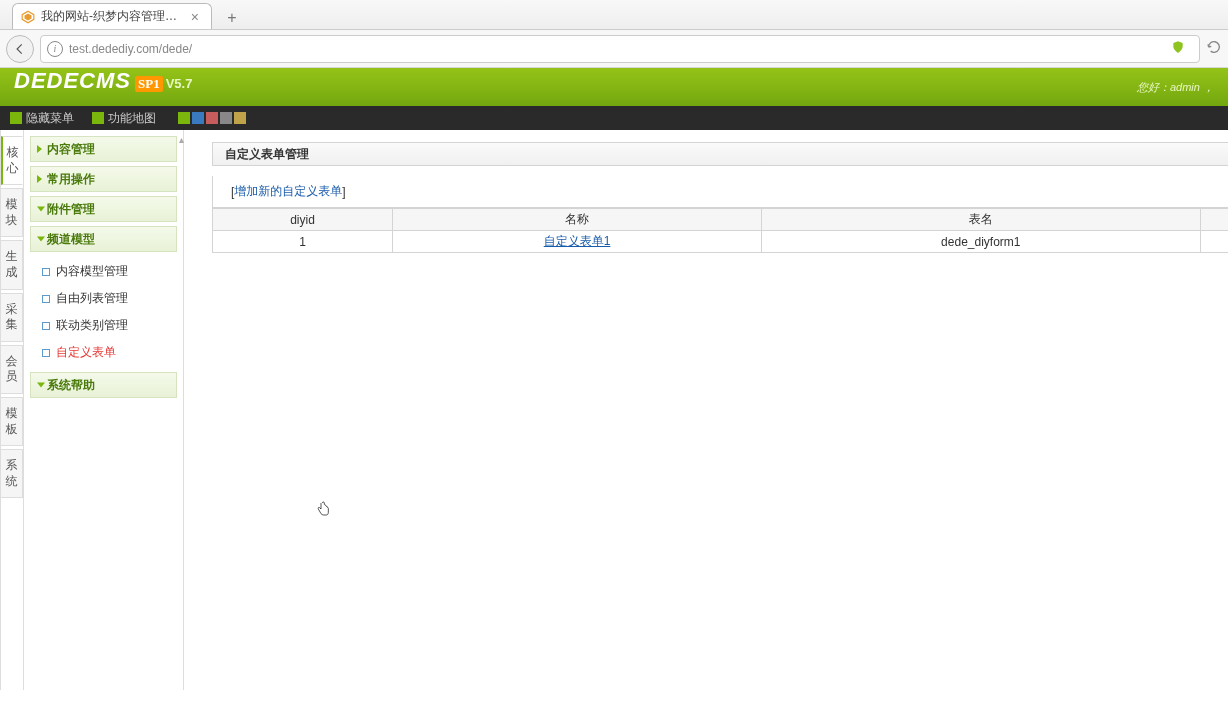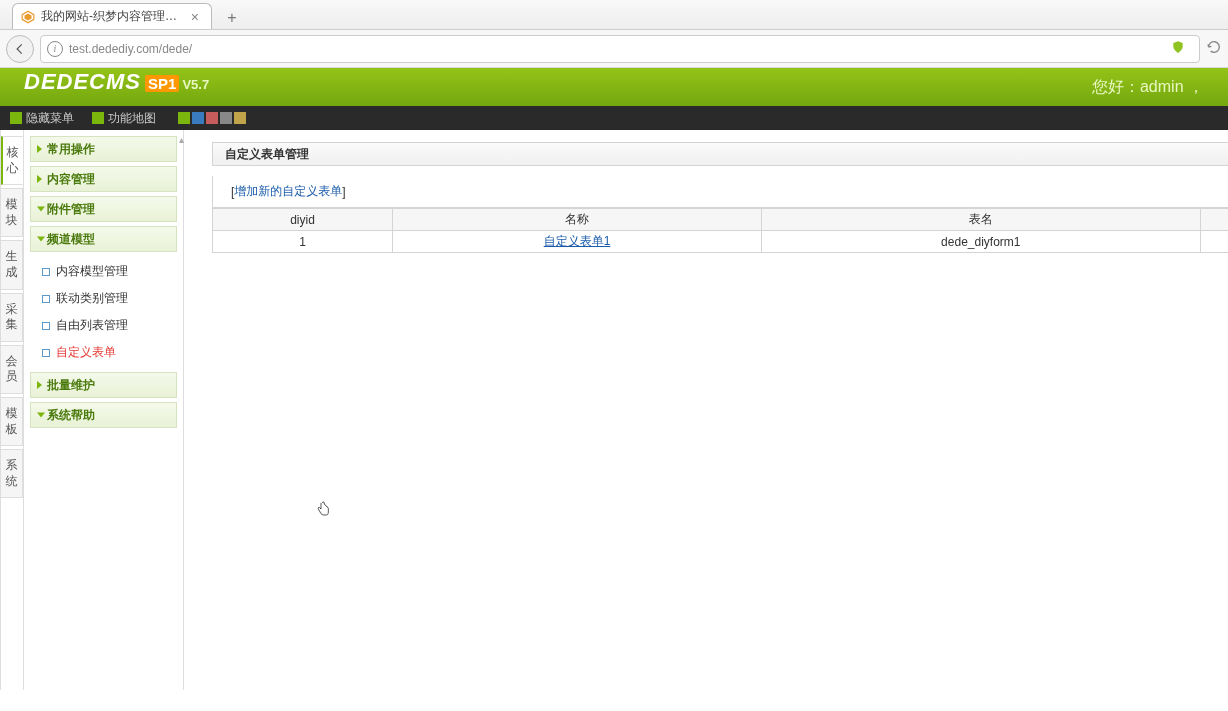--- a/index.html
+++ b/index.html
@@ -15,26 +15,26 @@
 
 .browser-bar { height: 38px; background: #f7f7f7; display: flex; align-items: center; padding: 0 6px; border-bottom: 1px solid #d8d8d8; }
 .nav-btn { width: 28px; height: 28px; border: 1px solid #bbb; border-radius: 50%; display: flex; align-items: center; justify-content: center; color: #555; margin-right: 6px; cursor: pointer; background: #f2f2f2; }
 .addr-wrap { flex: 1; display: flex; align-items: center; border: 1px solid #ccc; border-radius: 4px; height: 28px; padding: 0 6px; background: #fff; }
 .info-icon { width: 16px; height: 16px; border: 1px solid #888; border-radius: 50%; color: #888; display: flex; align-items: center; justify-content: center; font-size: 10px; margin-right: 6px; font-style: italic; font-family: serif; }
 .addr { color: #888; flex: 1; }
 .shield { color: #6aa318; margin-right: 8px; }
 .reload { color: #888; cursor: pointer; margin-left: 6px; font-size: 14px; }
 
 
-.top-green { height: 38px; background: linear-gradient(#94c318, #73a70f); display: flex; align-items: center; color: #fff; padding: 0 24px; }
+.top-green { height: 38px; background: linear-gradient(#94c318, #73a70f); display: flex; align-items: center; color: #fff; padding: 0 14px; }
 .logo { display: flex; align-items: baseline; font-weight: bold; }
 .logo .big { font-size: 22px; letter-spacing: 1px; font-style: italic; }
 .logo .small { font-size: 13px; margin-left: 3px; color: #e8f7c0; }
-.sp-badge { background: #ff9800; color: #fff; font-size: 15px; padding: 0 3px; margin-left: 4px; border-radius: 2px; margin-bottom: 14px; }
-.greet { margin-left: auto; font-size: 16px; color: #e8f7c0; }
+.sp-badge { background: #ff9800; color: #fff; font-size: 13px; padding: 0 3px; margin-left: 4px; border-radius: 2px; margin-bottom: 14px; font-family: Liberation Serif, serif; }
+.greet { margin-left: auto; font-size: 11px; color: #e8f7c0; font-style: italic; }
 
 
 .blackbar { height: 24px; background: #2a2a2a; display: flex; align-items: center; padding: 0 10px; color: #ccc; font-size: 12px; }
 .blackbar .item { display: flex; align-items: center; margin-right: 18px; cursor: pointer; }
 .green-sq { width: 12px; height: 12px; background: #7bb60c; margin-right: 4px; }
 .color-sqs { display: flex; gap: 2px; margin-left: 4px; }
 .color-sqs span { width: 12px; height: 12px; display: inline-block; cursor: pointer; }
 
 
 .main { display: flex; }
@@ -144,31 +144,30 @@
       <div class="vtab">模<br>块</div>
       <div class="vtab">生<br>成</div>
       <div class="vtab">采<br>集</div>
       <div class="vtab">会<br>员</div>
       <div class="vtab">模<br>板</div>
       <div class="vtab">系<br>统</div>
     </div>
 
   <div class="side" id="sidemenu">
     <span class="scroll-top">▴</span>
-  <div class="menu-section closed">常用操作</div>
-      <div class="menu-section closed">内容管理</div>
+  <div class="menu-section closed">内容管理</div>
+      <div class="menu-section closed">常用操作</div>
       <div class="menu-section open">附件管理</div>
       <div class="menu-section open">频道模型</div>
       <div class="subitems">
         <div class="subitem">内容模型管理</div>
+        <div class="subitem">自由列表管理</div>
         <div class="subitem">联动类别管理</div>
-        <div class="subitem">自由列表管理</div>
         <div class="subitem active">自定义表单</div>
       </div>
-      <div class="menu-section closed">批量维护</div>
       <div class="menu-section open">系统帮助</div>
     </div>
 
   <div class="content">
     <div class="panel-title">自定义表单管理</div>
     <div style="height:10px"></div>
     <div class="panel-sub">
       [<a>增加新的自定义表单</a>]
     </div>
     <table class="tbl">

